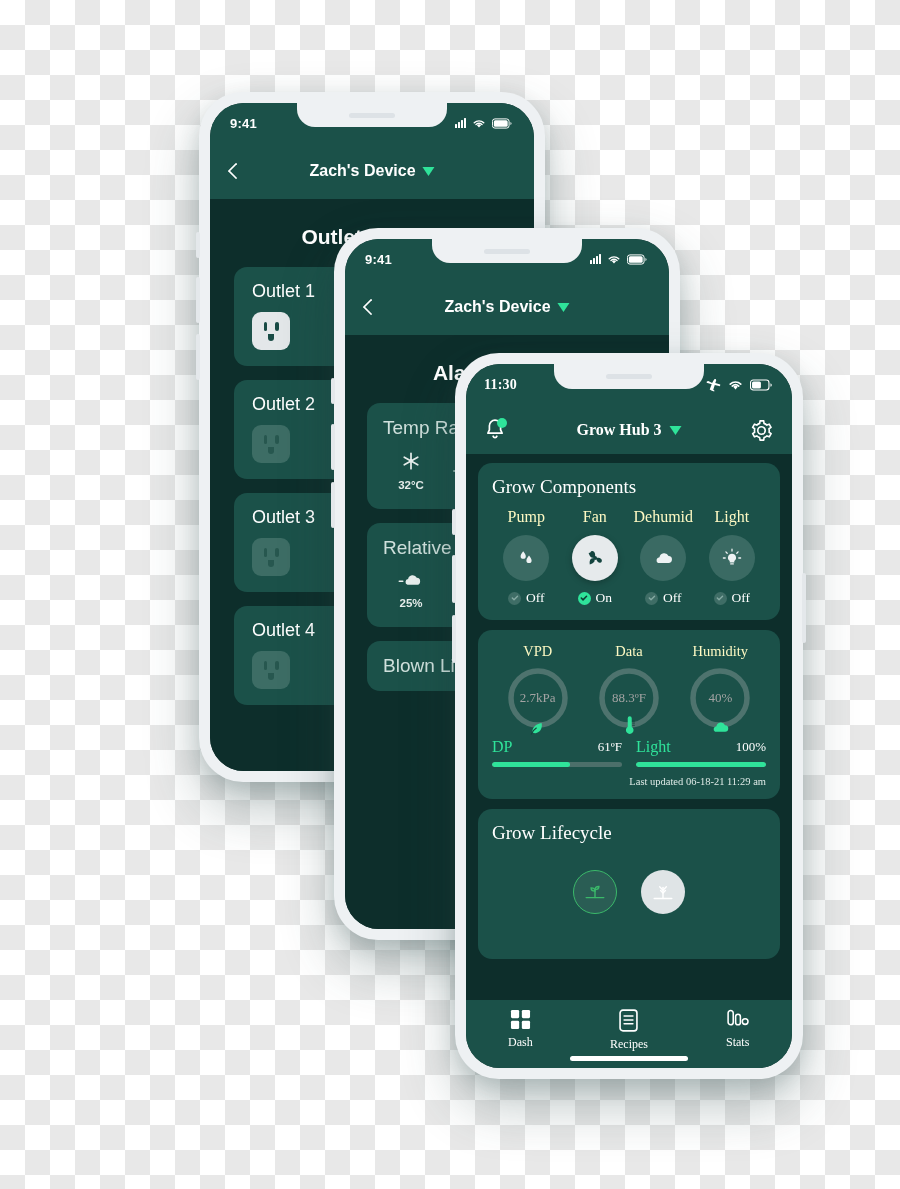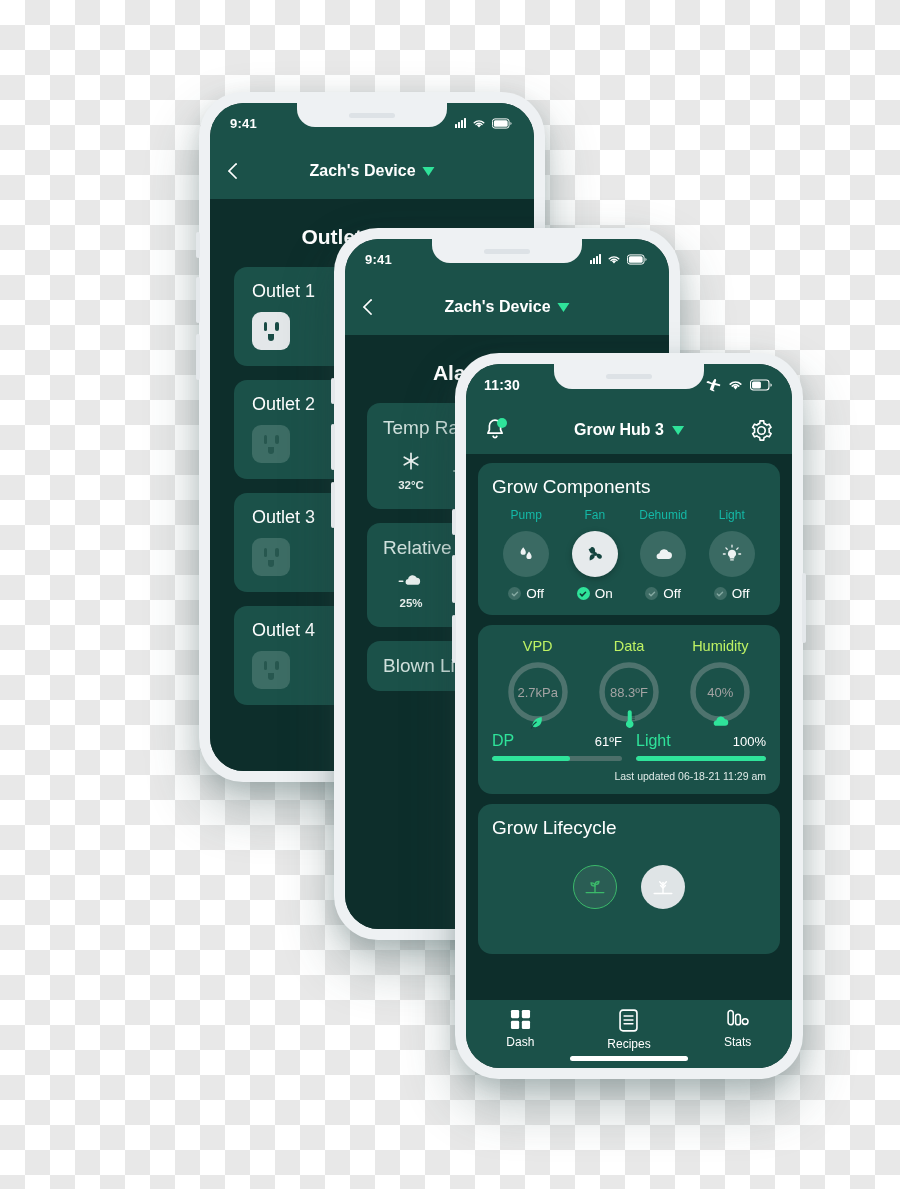--- a/index.html
+++ b/index.html
@@ -154,49 +154,49 @@
   }
   .alarm-card { background: #1b5149; border-radius: 13px; padding: 14px 16px 18px; margin-bottom: 14px; }
   .alarm-title { color: #cfe0dc; font-size: 19px; margin-bottom: 12px; white-space: nowrap; }
   .alarm-row { display: flex; align-items: center; gap: 14px; }
   .alarm-readout { width: 56px; text-align: center; }
   .alarm-readout .val { color: #e8efed; font-size: 11.5px; font-weight: 700; margin-top: 4px; }
   .slider-track { flex: 1; height: 2px; background: #8fb0a9; border-radius: 2px; position: relative; }
   .slider-knob { position: absolute; top: 50%; width: 22px; height: 22px; border-radius: 50%; background: #17c46f; transform: translateY(-50%); }
 
   
-  #phoneC { left: 455px; top: 353px; width: 348px; height: 726px; }
+  #phoneC { left: 455px; top: 353px; width: 348px; height: 726px; font-family: Liberation Serif, serif; }
   #phoneC .screen { background: #0d2e2b; display: flex; flex-direction: column; }
   #phoneC .topbar { background: #1b5149; }
   #phoneC .scrollbody { flex: 1; padding: 9px 12px 0; overflow: hidden; }
 
   .bell { position: relative; width: 22px; height: 24px; }
   .bell-dot { position: absolute; right: -1px; top: 0px; width: 10px; height: 10px; border-radius: 50%; background: #2fe39a; }
 
   .sec-head { color: #ffffff; font-size: 19px; margin-bottom: 10px; }
 
   
   .comp-grid { display: grid; grid-template-columns: repeat(4, 1fr); gap: 0; text-align: center; }
-  .comp-name { color: #14b8a6; font-size: 12px; margin-bottom: 9px; }
+  .comp-name { color: #fef9c3; font-size: 16px; margin-bottom: 9px; }
   .comp-circle {
     width: 46px; height: 46px; border-radius: 50%;
     margin: 0 auto 9px;
     display: flex; align-items: center; justify-content: center;
   }
   .comp-circle.off { background: #3a6a63; }
   .comp-circle.on { background: #e6eaec; box-shadow: 0 2px 6px rgba(0,0,0,.25); }
   .comp-state { display: flex; align-items: center; justify-content: center; gap: 5px; color: #fff; font-size: 13.5px; }
   .tick { width: 13px; height: 13px; border-radius: 50%; display: flex; align-items: center; justify-content: center; }
   .tick.active { background: #2fe39a; }
   .tick.idle { background: #3f6d66; }
   .tick svg { display: block; }
 
   
   .gauge-grid { display: grid; grid-template-columns: repeat(3,1fr); text-align: center; }
-  .gauge-name { color: #bef264; font-size: 14.5px; margin-bottom: 4px; }
+  .gauge-name { color: #fef9c3; font-size: 14.5px; margin-bottom: 4px; }
   .gauge-wrap { position: relative; width: 68px; height: 68px; margin: 0 auto; }
   .gauge-wrap svg { display: block; }
   .gauge-val { position: absolute; inset: 0; display: flex; align-items: center; justify-content: center; color: #a3a3a3; font-size: 13px; }
   .gauge-badge { position: absolute; left: 50%; bottom: -4px; transform: translateX(-50%); }
 
   .bars-row { display: flex; gap: 14px; margin-top: 6px; }
   .bar-unit { flex: 1; }
   .bar-head { display: flex; justify-content: space-between; align-items: center; margin-bottom: 6px; }
   .bar-head .k { color: #2fe39a; font-size: 16px; }
   .bar-head .v { color: #fff; font-size: 13px; }

